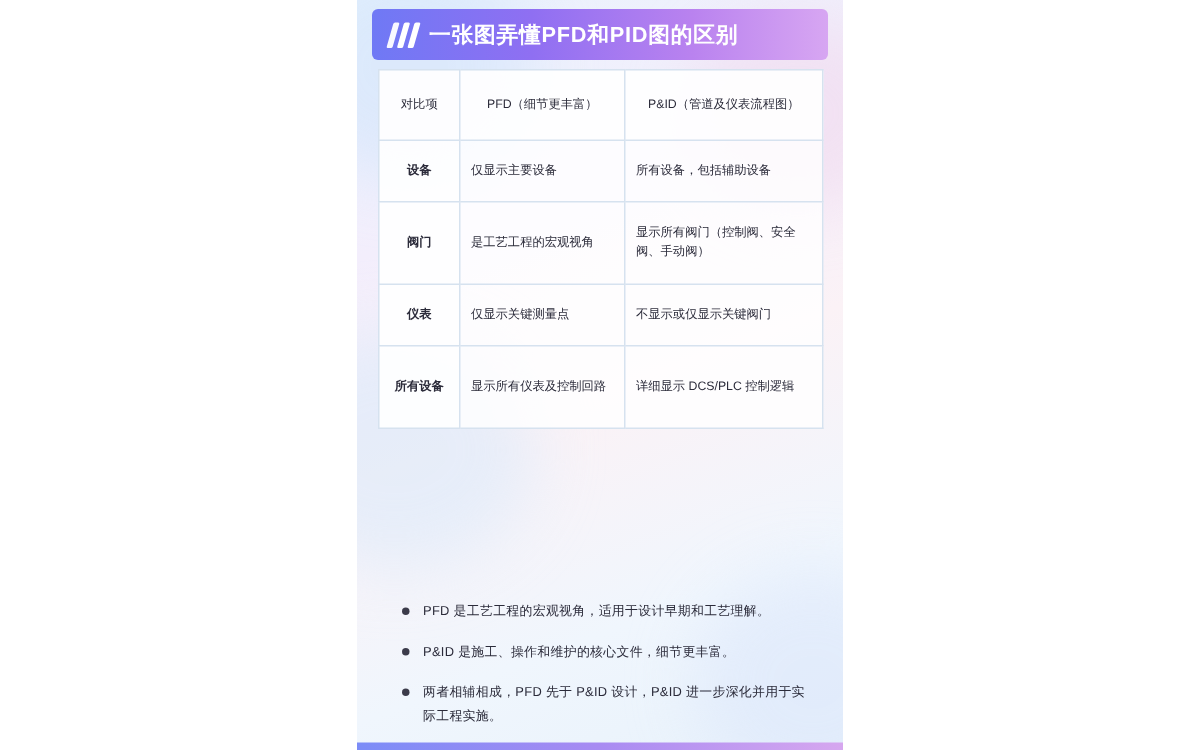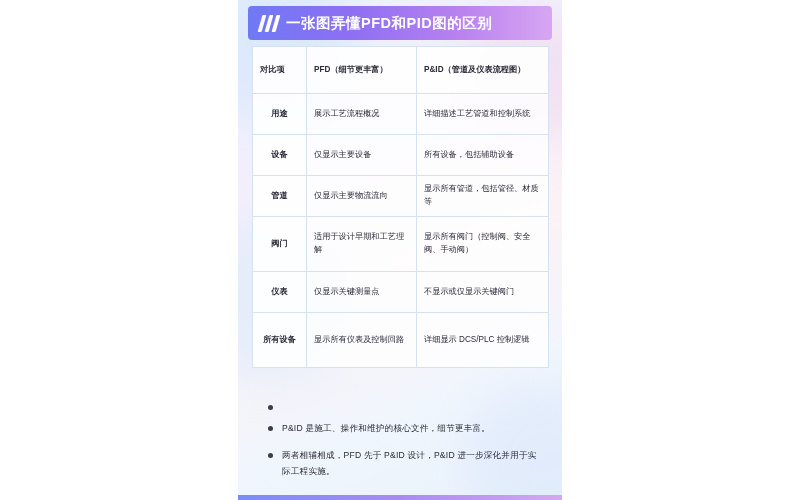--- a/index.html
+++ b/index.html
@@ -117,22 +117,22 @@
   table td, table th {
     border: 1px solid #d6e2ef;
     padding: 7px 7px;
     font-size: 8.2px;
     color: #2b2b3a;
     line-height: 1.55;
     vertical-align: middle;
     text-align: left;
   }
   table th {
-    font-weight: bold;
-    text-align: left;
+    font-weight: normal;
+    text-align: center;
     background: rgba(255,255,255,0.6);
     font-size: 8.2px;
     height: 32px;
   }
   col.c0 { width: 54px; }
   col.c1 { width: 110px; }
   col.c2 { width: 132px; }
   td.rowhead {
     font-weight: bold;
     text-align: center;
@@ -212,56 +212,47 @@
         </colgroup>
         <thead>
           <tr>
             <th>对比项</th>
             <th>PFD（细节更丰富）</th>
             <th>P&amp;ID（管道及仪表流程图）</th>
           </tr>
         </thead>
         <tbody>
           <tr class="r-normal">
-            <td class="rowhead">用途</td>
-            <td>展示工艺流程概况</td>
-            <td>详细描述工艺管道和控制系统</td>
-          </tr>
-          <tr class="r-normal">
             <td class="rowhead">设备</td>
             <td>仅显示主要设备</td>
             <td>所有设备，包括辅助设备</td>
           </tr>
-          <tr class="r-normal">
-            <td class="rowhead">管道</td>
-            <td>仅显示主要物流流向</td>
-            <td>显示所有管道，包括管径、材质等</td>
-          </tr>
           <tr class="r-tall">
             <td class="rowhead">阀门</td>
-            <td>适用于设计早期和工艺理解</td>
+            <td>是工艺工程的宏观视角</td>
             <td>显示所有阀门（控制阀、安全阀、手动阀）</td>
           </tr>
           <tr class="r-normal">
             <td class="rowhead">仪表</td>
             <td>仅显示关键测量点</td>
             <td>不显示或仅显示关键阀门</td>
           </tr>
           <tr class="r-tall">
             <td class="rowhead">所有设备</td>
             <td>显示所有仪表及控制回路</td>
             <td>详细显示 DCS/PLC 控制逻辑</td>
           </tr>
         </tbody>
       </table>
     </div>
 
     <div class="notes">
       <div class="note">
         <span class="dot"></span>
+        <span class="note-text">PFD 是工艺工程的宏观视角，适用于设计早期和工艺理解。</span>
       </div>
       <div class="note">
         <span class="dot"></span>
         <span class="note-text">P&amp;ID 是施工、操作和维护的核心文件，细节更丰富。</span>
       </div>
       <div class="note">
         <span class="dot"></span>
         <span class="note-text">两者相辅相成，PFD 先于 P&amp;ID 设计，P&amp;ID 进一步深化并用于实际工程实施。</span>
       </div>
     </div>

